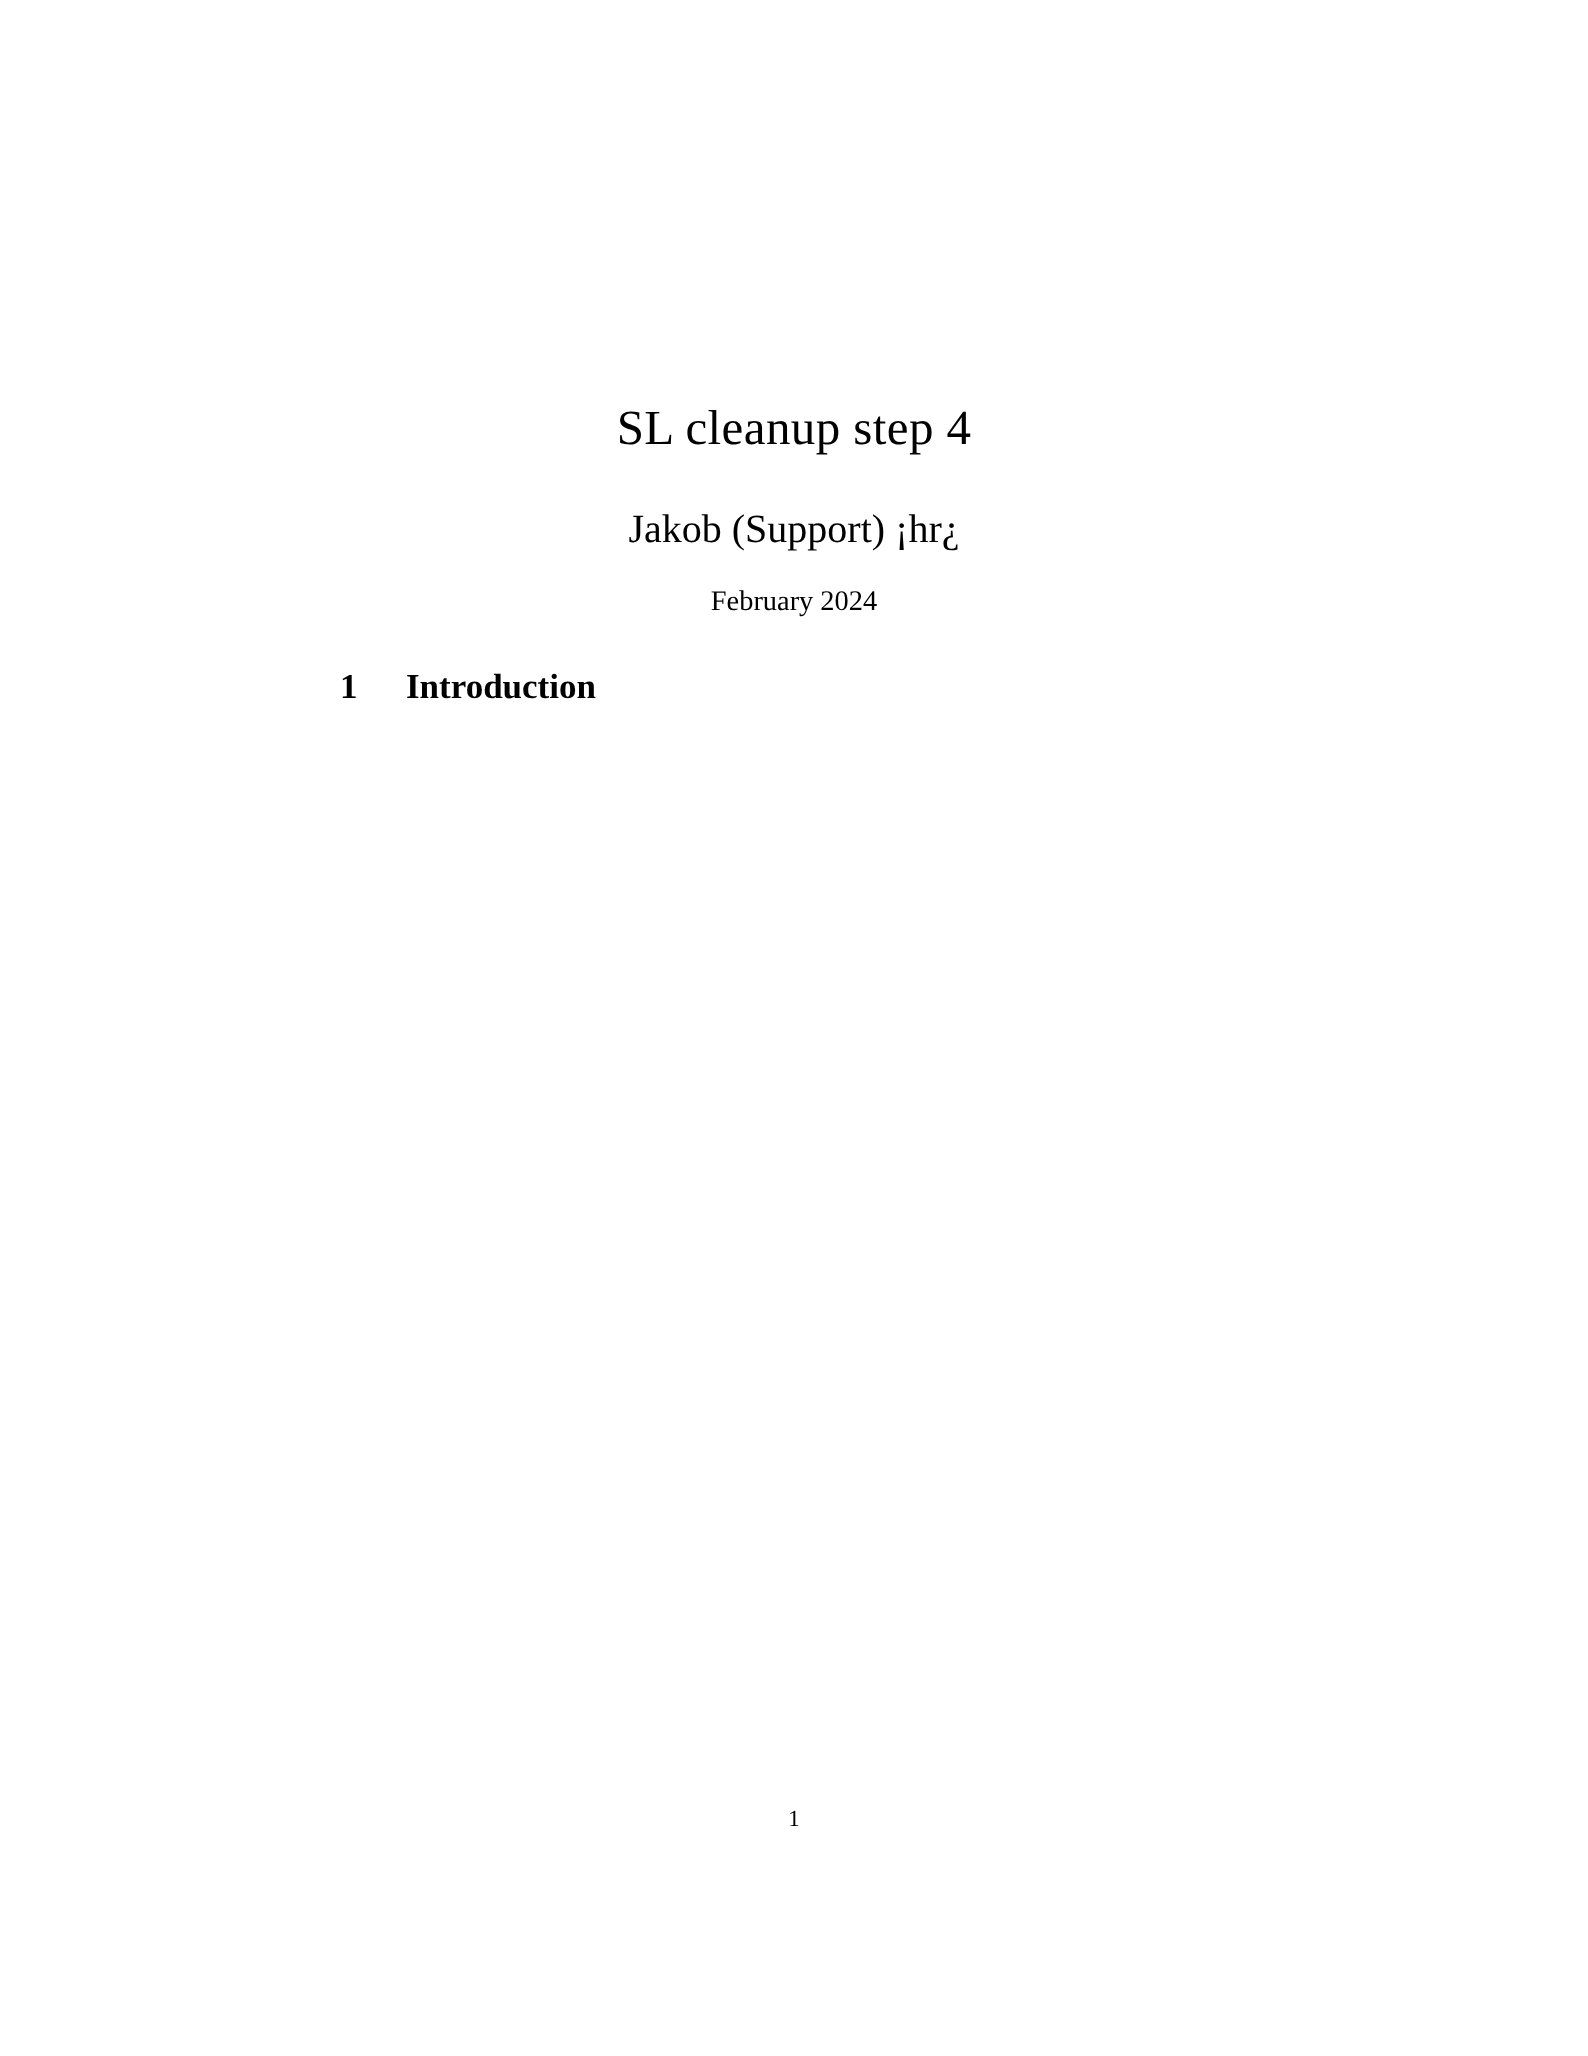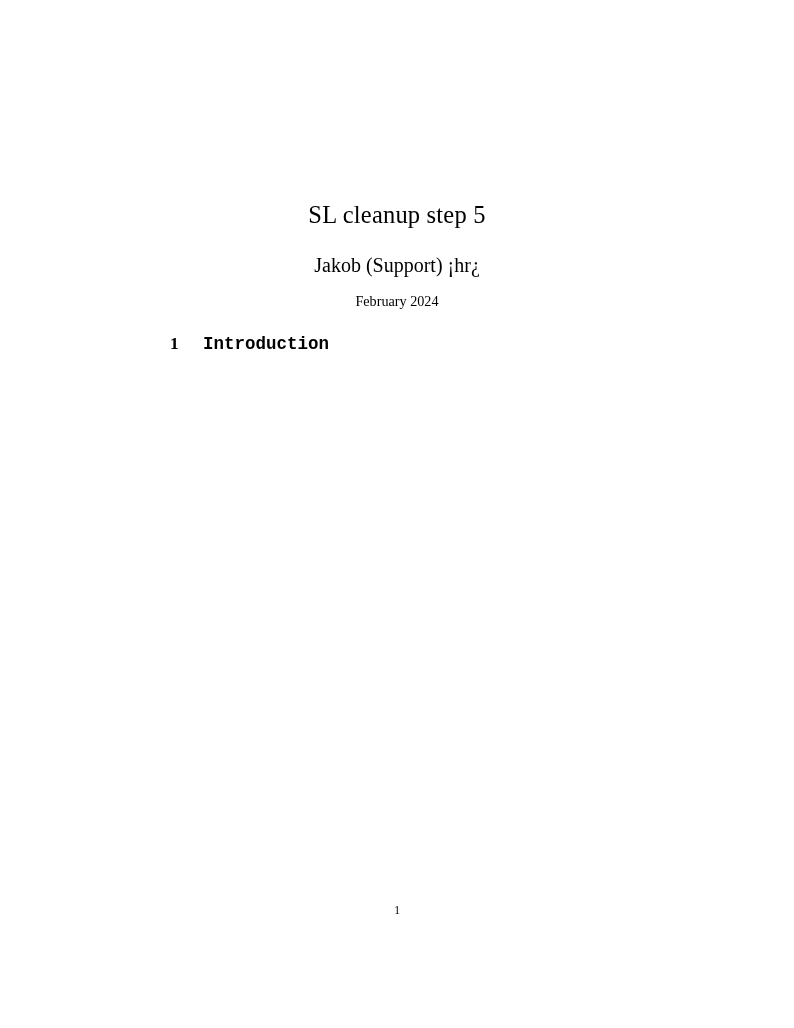--- a/index.html
+++ b/index.html
@@ -64,21 +64,20 @@
     white-space: nowrap;
   }
 
   .section-number {
     display: inline-block;
     width: 33px;
   }
 
   .section-title {
     display: inline;
-    font-family: Liberation Mono, monospace;
   }
 
   .body-text {
     position: absolute;
     top: 372px;
     left: 170px;
     width: 454px;
     font-size: 14.2px;
     line-height: 1.45;
     text-align: justify;
@@ -92,21 +91,21 @@
     text-align: center;
     font-size: 11.5px;
   }
 </style>
 </head>
 <body>
 
 <div class="page">
 
   <div class="title-block">
-    <h1 class="doc-title">SL cleanup step 5</h1>
+    <h1 class="doc-title">SL cleanup step 4</h1>
     <p class="doc-author">Jakob (Support) ¡hr¿</p>
     <p class="doc-date">February 2024</p>
   </div>
 
   <div class="section-heading">
     <span class="section-number">1</span><span class="section-title">Introduction</span>
   </div>
 
   <div class="body-text"></div>
 

